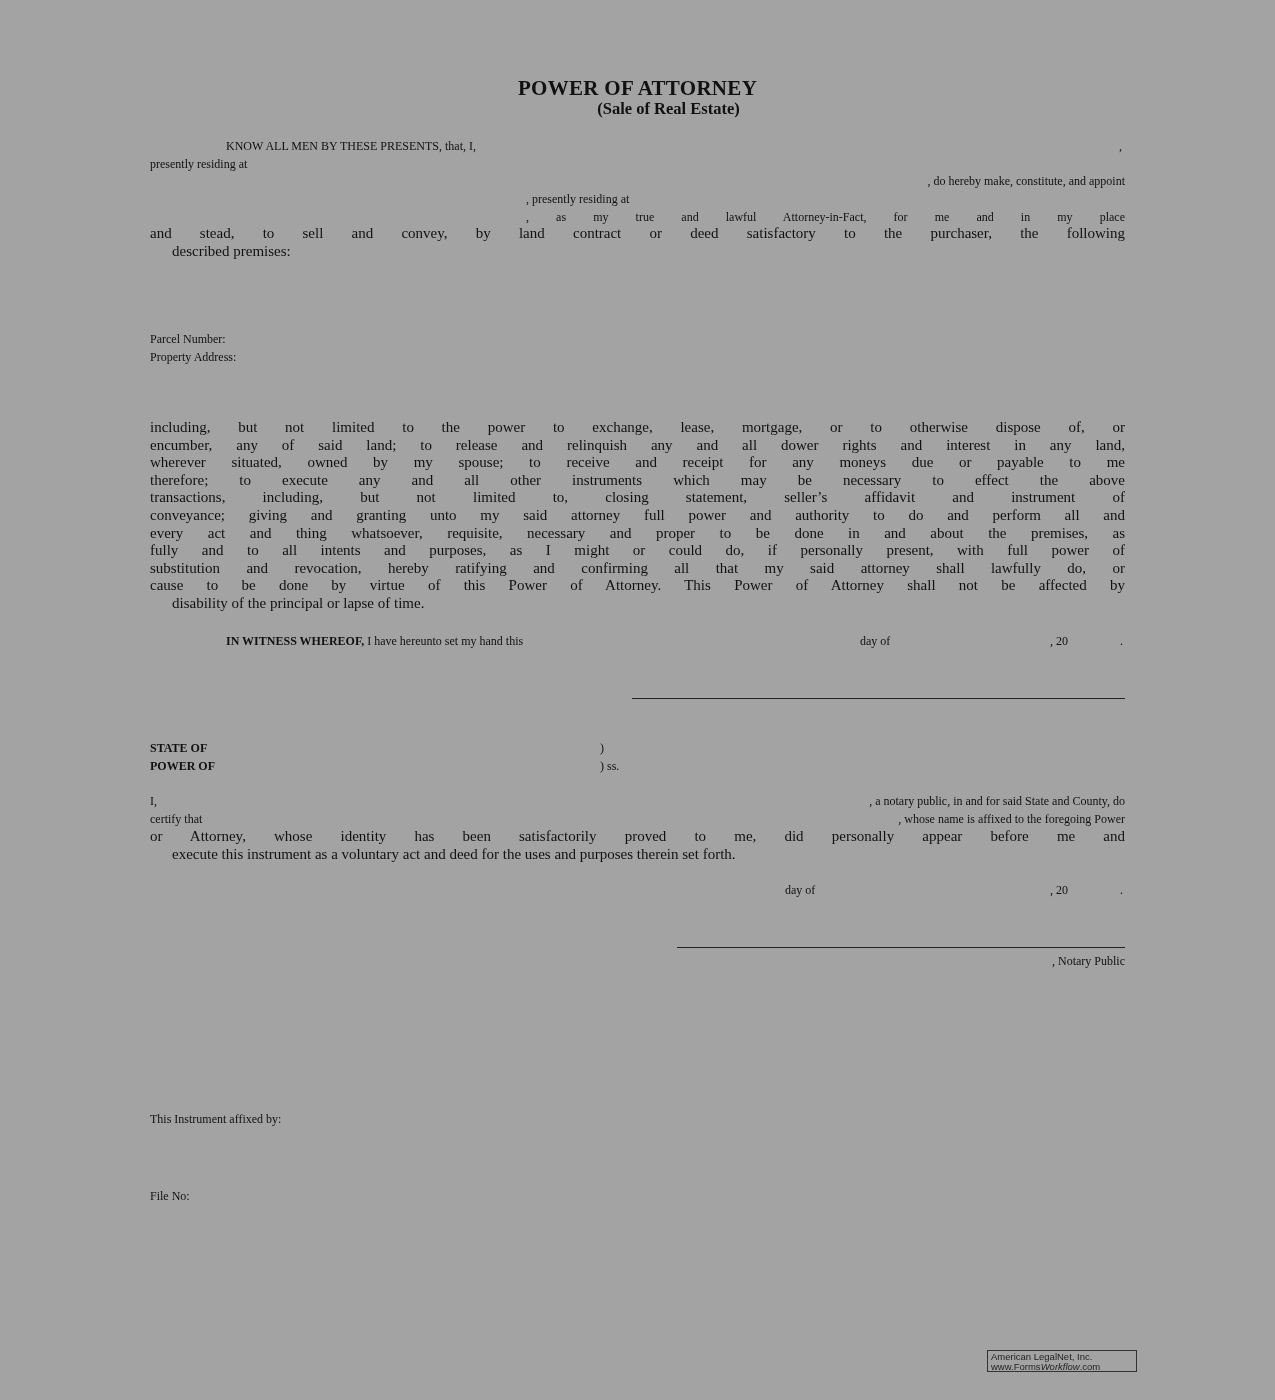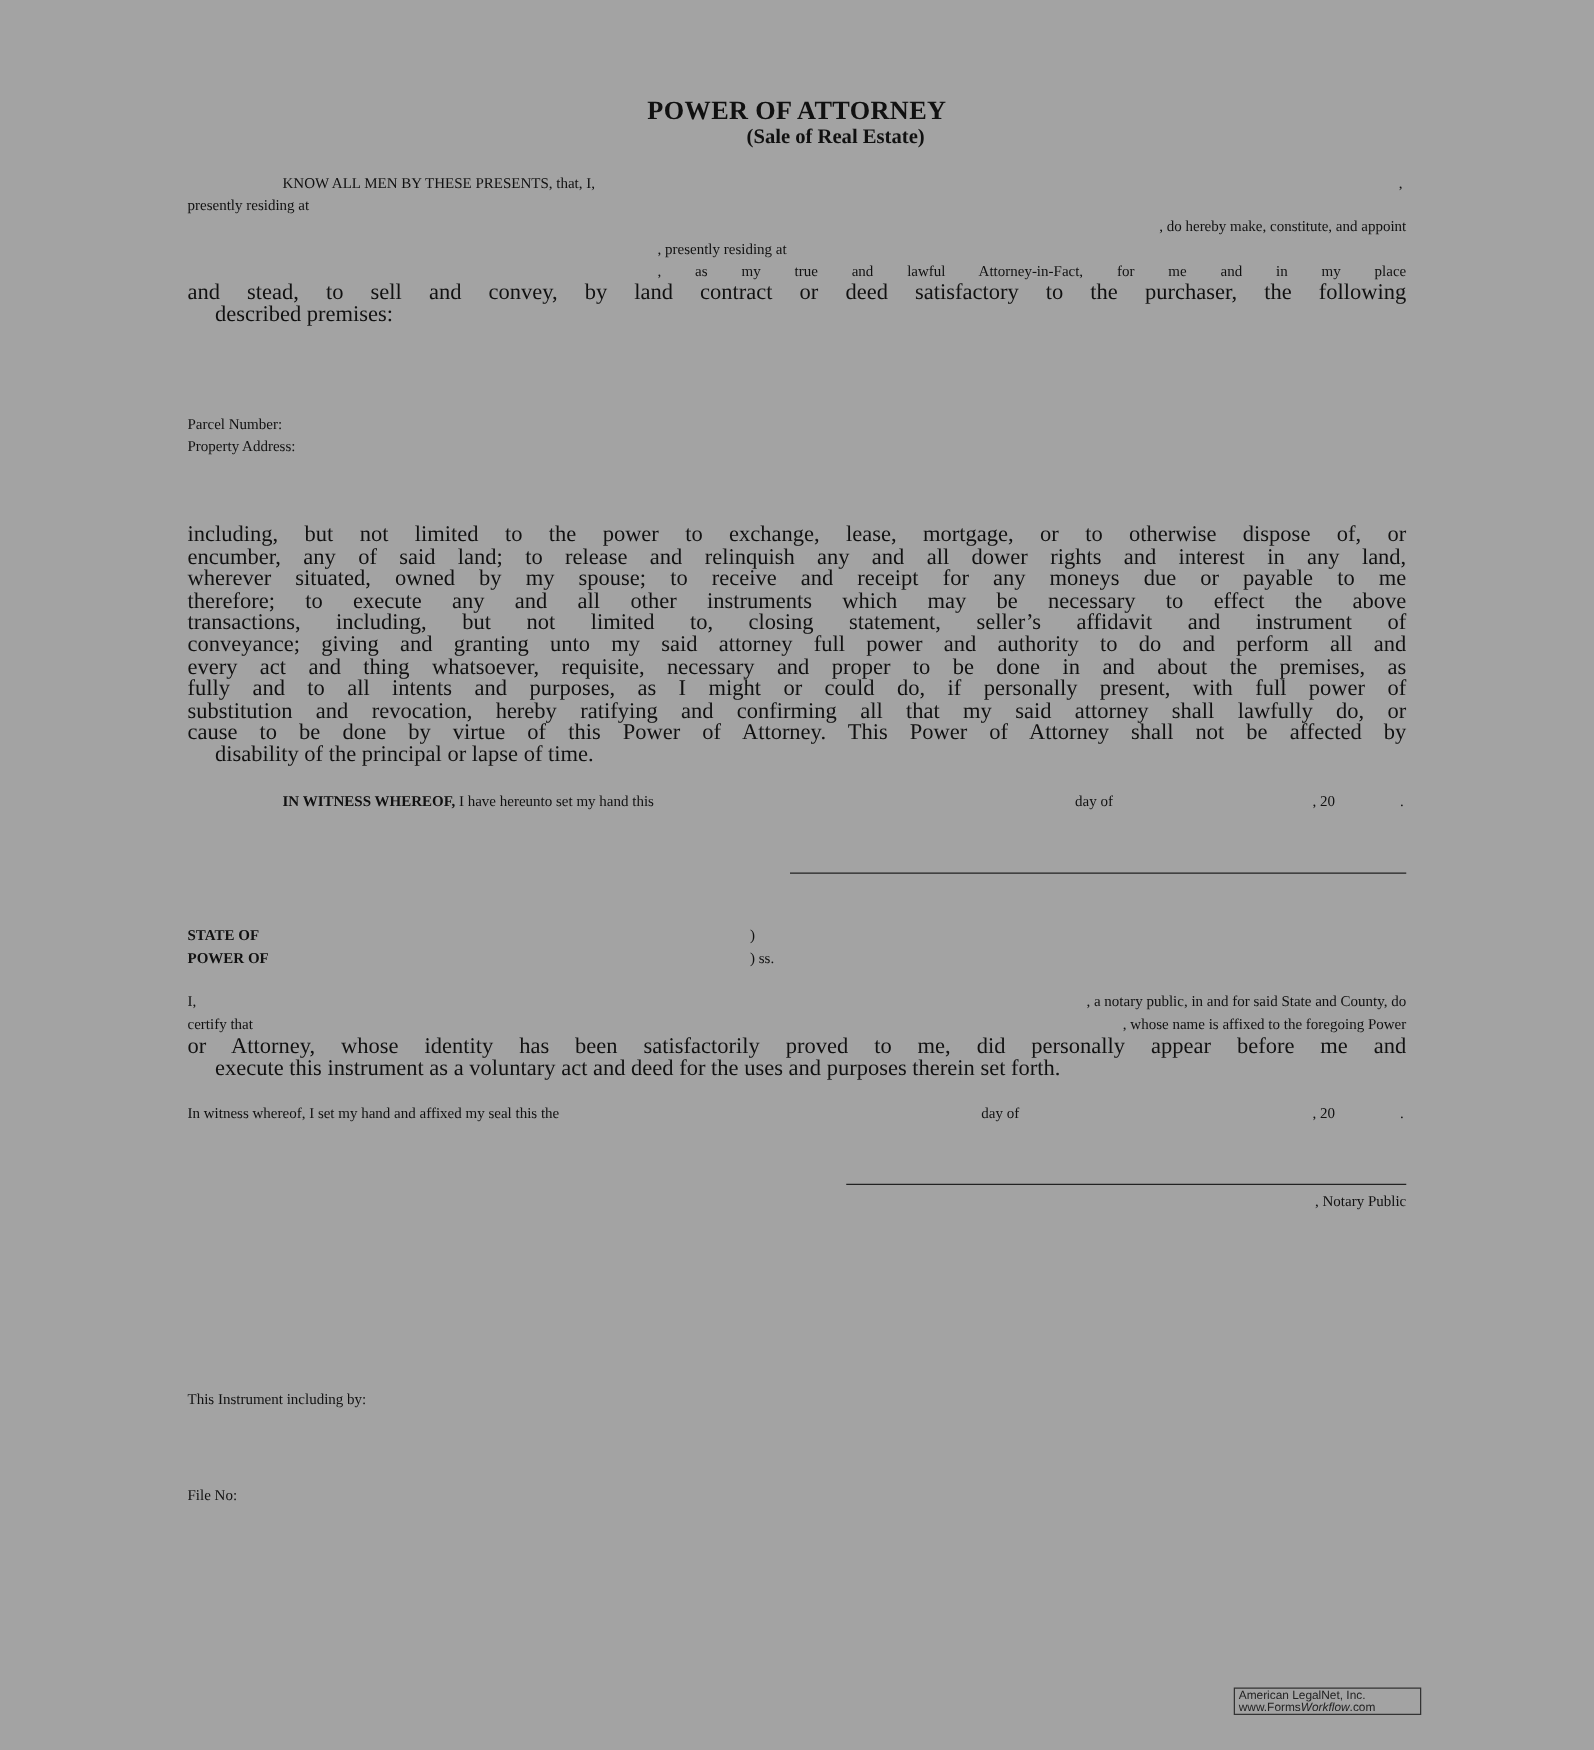--- a/index.html
+++ b/index.html
@@ -3,21 +3,21 @@
 <meta charset="utf-8">
 <style>
   html, body { margin:0; padding:0; background:#ffffff; }
   body { width:1275px; height:1400px; position:relative; overflow:hidden;
          font-family:"Liberation Serif","DejaVu Serif",serif; color:#111; }
   .page { position:absolute; left:0; top:0; width:1275px; height:1400px; background:#a3a3a3; }
   .abs { position:absolute; white-space:nowrap; font-size:12px; line-height:18px; }
   .title { position:absolute; left:0; width:1275px; text-align:center; font-weight:bold; }
   .t1 { top:76px; font-size:21px; letter-spacing:0.3px; }
   .t2 { top:99px; font-size:16.5px;padding-left:31px; }
-  .para { position:absolute; left:150px; width:975px; font-size:18px; line-height:17.6px;
+  .para { position:absolute; left:150px; width:975px; font-size:15px; line-height:17.6px;
           text-align:justify; text-align-last:left; }
   .para .ln { display:block; text-align:justify; text-align-last:justify; white-space:nowrap; height:17.6px; }
   .para .ln.last { text-align-last:left;margin-left:22px; }
   .b { font-weight:bold; }
   .sigline { position:absolute; border-bottom:1px solid #222; height:0; }
   .badge { position:absolute; left:987px; top:1350px; width:150px; height:22px;
            border:1px solid #333; font-family:"Liberation Sans",sans-serif; font-size:9.5px;
            line-height:10px; padding:1px 0 13px 3px; box-sizing:border-box; color:#222; }
   .badge i { font-style:italic; }
 </style>
@@ -74,28 +74,27 @@
 
   <div class="abs" style="left:150px; top:792px;">I,</div>
   <div class="abs" style="right:150px; top:792px;">, a notary public, in and for said State and County, do</div>
   <div class="abs" style="left:150px; top:810px;">certify that</div>
   <div class="abs" style="right:150px; top:810px;">, whose name is affixed  to the foregoing Power</div>
   <div class="para" style="top:828px;">
     <span class="ln">or Attorney, whose identity has been satisfactorily proved to me, did personally appear before me and</span>
     <span class="ln last">execute this instrument as a voluntary act and deed for the uses and purposes therein set forth.</span>
   </div>
 
-  <div class="abs" style="left:150px; top:881px;">In witness whereof, I set my hand and affixed my seal this the</div>
   <div class="abs" style="left:785px; top:881px;">day of</div>
   <div class="abs" style="left:1050px; top:881px;">, 20</div>
   <div class="abs" style="left:1120px; top:881px;">.</div>
 
   <div class="sigline" style="left:677px; top:947px; width:448px;"></div>
   <div class="abs" style="right:150px; top:952px;">, Notary Public</div>
 
-  <div class="abs" style="left:150px; top:1110px;">This Instrument including by:</div>
+  <div class="abs" style="left:150px; top:1110px;">This Instrument affixed by:</div>
   <div class="abs" style="left:150px; top:1187px;">File No:</div>
 
   <div class="badge">
     <div>American LegalNet, Inc.</div>
     <div><span>www.Forms</span><i>Workflow</i><span>.com</span></div>
   </div>
 </div>
 
 </body></html>

